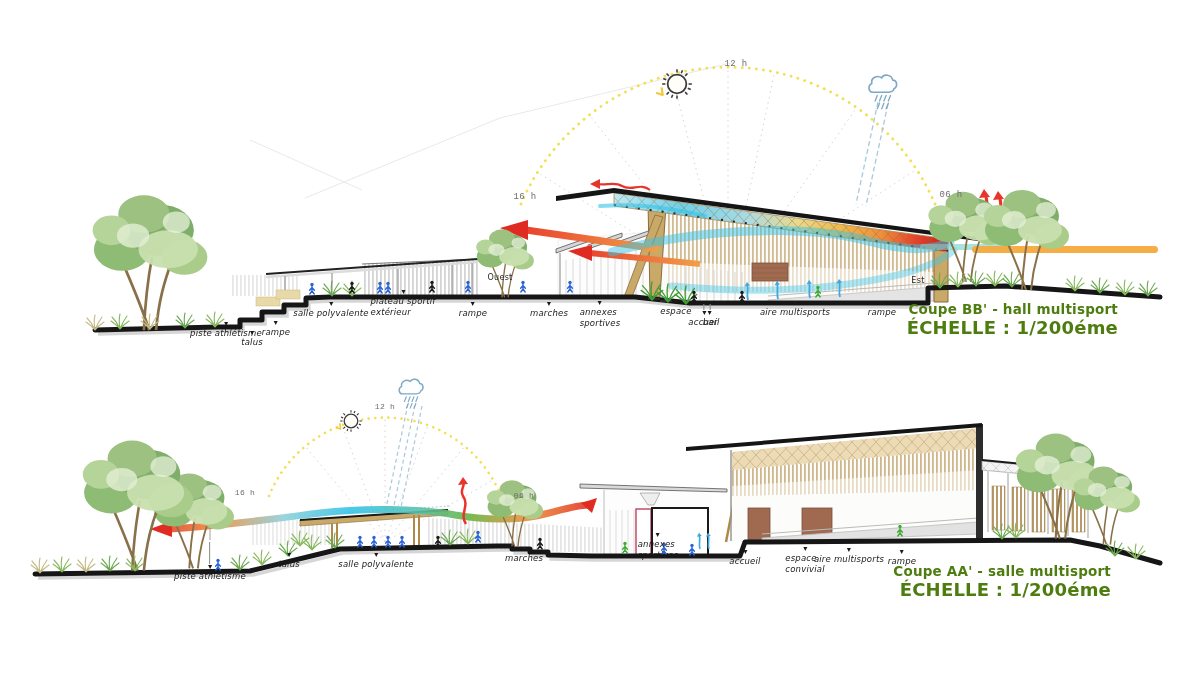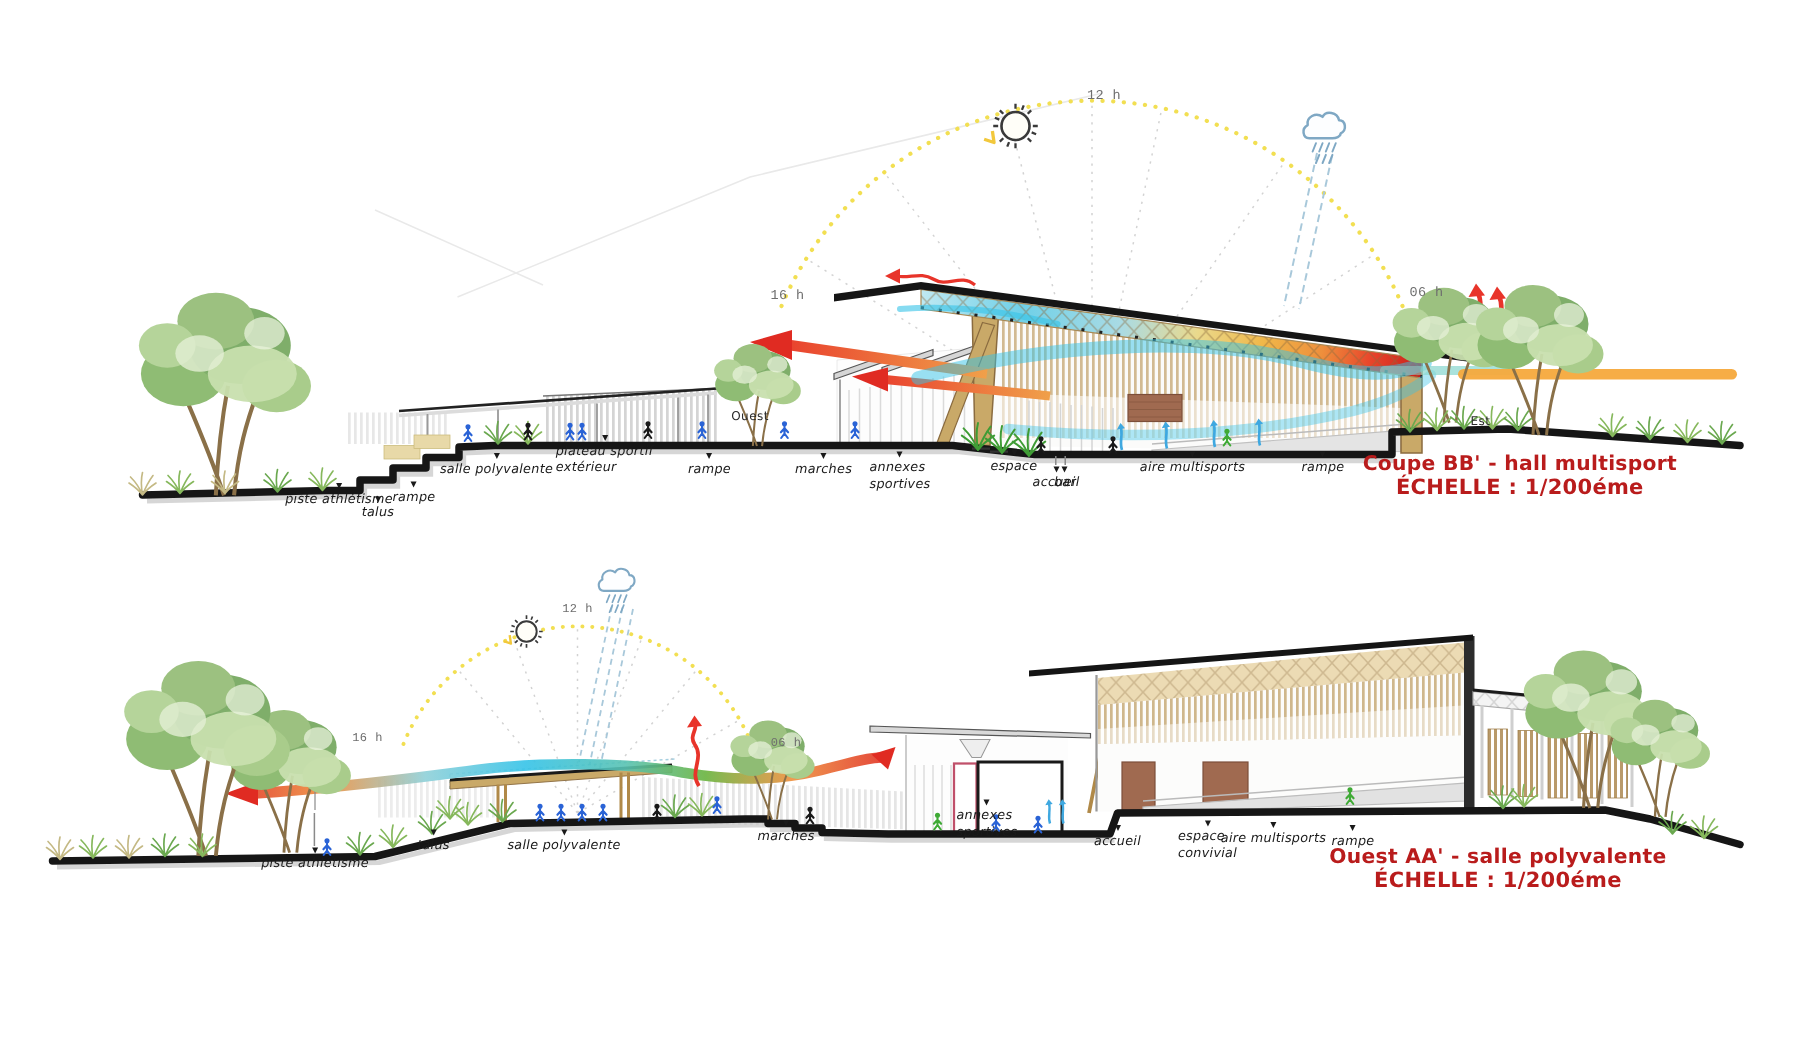--- a/index.html
+++ b/index.html
@@ -7,23 +7,23 @@
        font-family:"DejaVu Sans",sans-serif;color:#1a1a1a;}
   .stage{position:absolute;inset:0;}
   svg.art{position:absolute;left:0;top:0;}
   .annot{position:absolute;transform:translateX(-50%);text-align:left;font-size:8.5px;
          font-style:italic;color:#1a1a1a;line-height:1.25;white-space:pre-line;letter-spacing:.2px;}
   .annot .leader{display:block;width:1px;background:#8a8a8a;margin:0 auto 1px;}
   .annot .tick{display:block;width:0;height:0;border-left:2.5px solid transparent;
                border-right:2.5px solid transparent;border-top:4px solid #1a1a1a;margin:0 auto 2px;}
   .time-label{position:absolute;transform:translateX(-50%);font-size:9px;color:#6e6e6e;letter-spacing:.3px;font-family:Liberation Mono, monospace;}
   .orient-label{position:absolute;transform:translateX(-50%);font-size:8px;color:#2b2b2b;letter-spacing:.3px;}
-  .title-block{position:absolute;text-align:right;color:#b91c1c;}
+  .title-block{position:absolute;text-align:right;color:#4d7c0f;}
   .title-block .t{font-size:13.5px;font-weight:bold;letter-spacing:.2px;}
-  .title-block .s{font-size:14px;font-weight:bold;letter-spacing:.2px;text-align:center;}
+  .title-block .s{font-size:18px;font-weight:bold;letter-spacing:.2px;}
 </style>
 </head>
 <body>
 
 <div class="stage">
 
 <svg class="art" width="1200" height="700" viewBox="0 0 1200 700">
   <defs>
     <pattern id="patTan" width="4" height="6" patternUnits="userSpaceOnUse">
           <rect width="1.8" height="6" fill="#cdb386"></rect>
@@ -374,21 +374,21 @@
       <use href="#person" transform="translate(692,555)" color="#2a63d6"></use>
       <use href="#person" transform="translate(900,536)" color="#3faa35"></use>
     </g>
   </g>
 </svg>
 
 <div class="time-label" style="left:525px;top:192px"><span>16 h</span></div>
 <div class="time-label" style="left:736px;top:59px"><span>12 h</span></div>
 <div class="time-label" style="left:951px;top:190px"><span>06 h</span></div>
 <div class="orient-label" style="left:500px;top:273px"><span>Ouest</span></div>
-<div class="orient-label" style="left:987px;top:276px"><span>Est</span></div>
+<div class="orient-label" style="left:918px;top:276px"><span>Est</span></div>
 
 <div class="annot" style="left:226px;top:322px"><span class="tick"></span><span>piste athlétisme</span></div>
 <div class="annot" style="left:252px;top:331px"><span class="tick"></span><span>talus</span></div>
 <div class="annot" style="left:276px;top:321px"><span class="tick"></span><span>rampe</span></div>
 <div class="annot" style="left:331px;top:302px"><span class="tick"></span><span>salle polyvalente</span></div>
 <div class="annot" style="left:403px;top:290px"><span class="tick"></span><span>plateau sportif
 extérieur</span></div>
 <div class="annot" style="left:473px;top:302px"><span class="tick"></span><span>rampe</span></div>
 <div class="annot" style="left:549px;top:302px"><span class="tick"></span><span>marches</span></div>
 <div class="annot" style="left:600px;top:301px"><span class="tick"></span><span>annexes
@@ -414,17 +414,17 @@
 <div class="annot" style="left:524px;top:547px"><span class="tick"></span><span>marches</span></div>
 <div class="annot" style="left:658px;top:533px"><span class="tick"></span><span>annexes
 sportives</span></div>
 <div class="annot" style="left:745px;top:550px"><span class="tick"></span><span>accueil</span></div>
 <div class="annot" style="left:805px;top:547px"><span class="tick"></span><span>espace
 convivial</span></div>
 <div class="annot" style="left:849px;top:548px"><span class="tick"></span><span>aire multisports</span></div>
 <div class="annot" style="left:902px;top:550px"><span class="tick"></span><span>rampe</span></div>
 
 <div class="title-block" style="right:89px;top:563px">
-  <div class="t">Ouest AA' - salle polyvalente</div>
+  <div class="t">Coupe AA' - salle multisport</div>
   <div class="s">ÉCHELLE : 1/200éme</div>
 </div>
 
 </div>
 
 </body></html>

